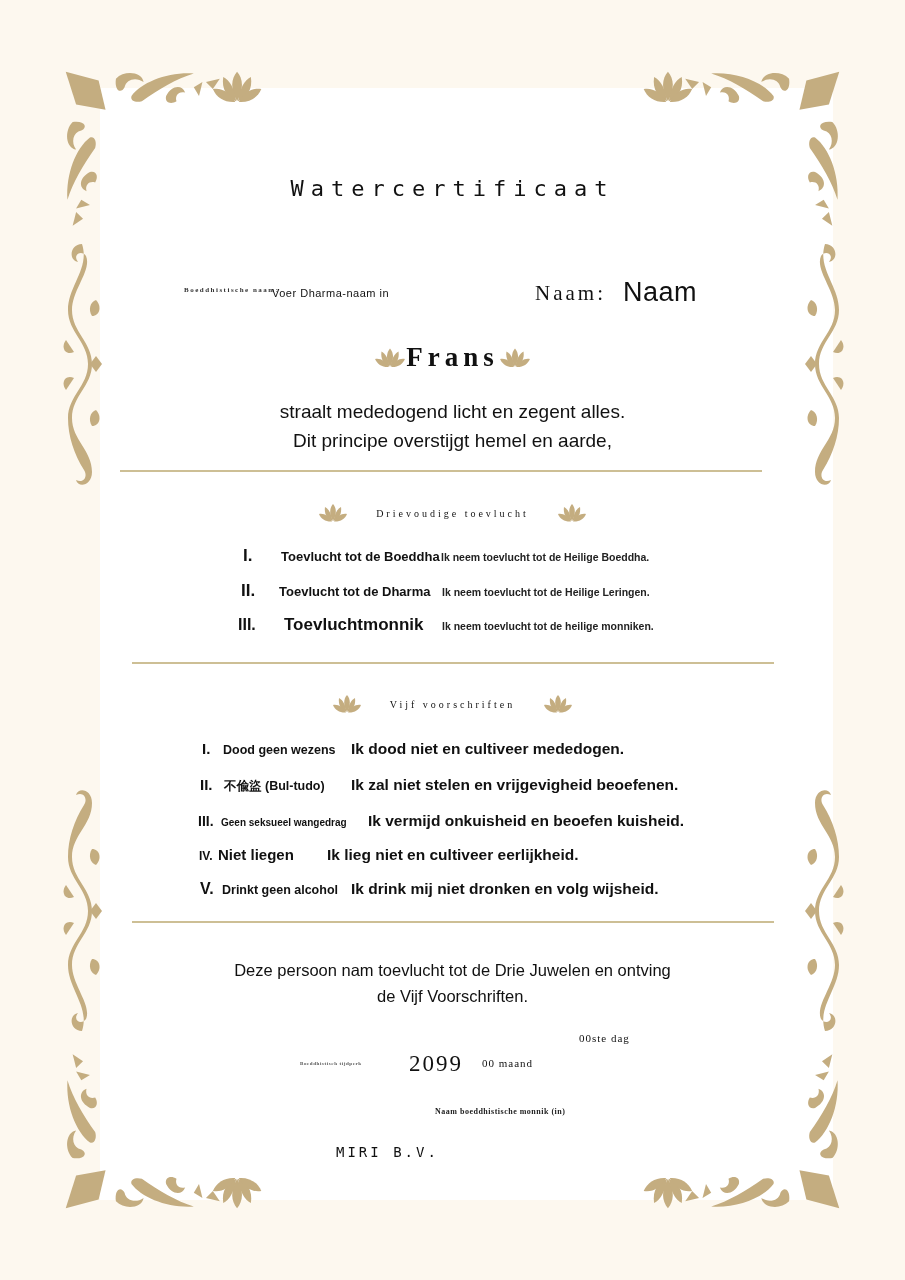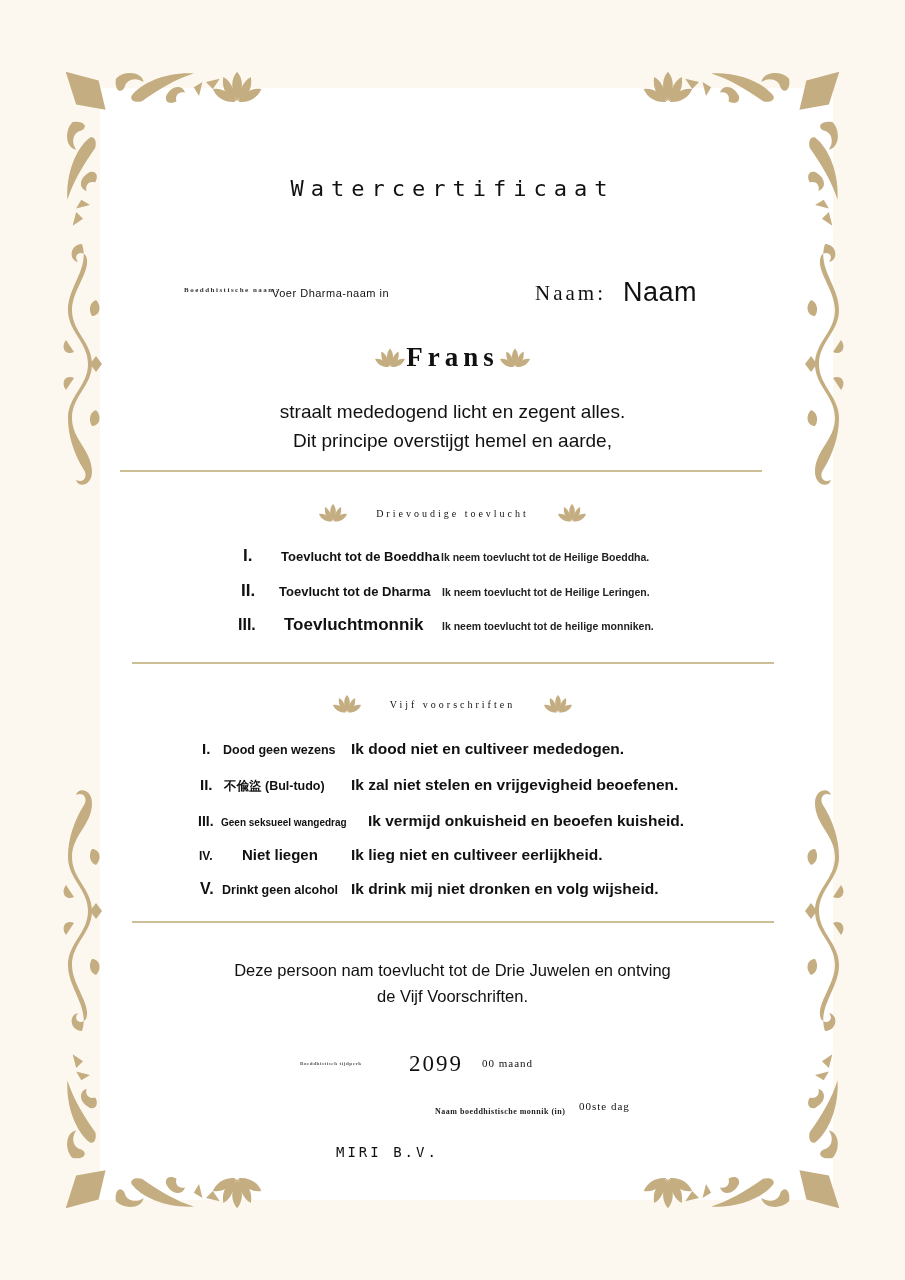--- a/index.html
+++ b/index.html
@@ -43,21 +43,21 @@
   .ref-desc { font-size: 10.5px; font-weight: bold; color: #222; }
 
   .pre-row { display: flex; align-items: baseline; }
   .pre-desc { font-size: 15.5px; font-weight: bold; }
 
   .closing { left: 0; width: 905px; top: 957px; font-size: 16.5px; line-height: 26px; }
 
   .era-label { left: 300px; top: 1061px; font-size: 5px; letter-spacing: 0.6px; font-weight: bold; color: #555; }
   .year { left: 409px; top: 1051px; font-size: 23px; letter-spacing: 2px; }
   .month { left: 482px; top: 1057px; font-size: 11px; letter-spacing: 1px; }
-  .day { left: 555px; top: 1100px; font-size: 11px; letter-spacing: 1px; padding-left: 24px; }
+  .day { left: 555px; top: 1032px; font-size: 11px; letter-spacing: 1px; padding-left: 24px; }
   .company { left: 336px; top: 1104px; font-size: 14px; letter-spacing: 3px; font-family: "DejaVu Sans Mono", monospace; margin-top: 40px; }
   .monk { left: 435px; top: 1107px; font-size: 8px; letter-spacing: 0.5px; font-weight: bold; color: #222; }
 
   svg.orn { position: absolute; }
 </style>
 </head>
 <body>
 
 <svg width="0" height="0" style="position:absolute">
   <defs>
@@ -192,21 +192,21 @@
   <span class="roman" style="font-size:15px;width:24px;">II.</span>
   <span class="ref-title" style="font-size:12.5px;width:127px;">不偸盜 (Bul-tudo)</span>
   <span class="pre-desc">Ik zal niet stelen en vrijgevigheid beoefenen.</span>
 </div>
 <div class="abs pre-row sans" style="left:198px;top:812px;">
   <span class="roman" style="font-size:14px;width:23px;">III.</span>
   <span class="ref-title" style="font-size:10px;width:147px;">Geen seksueel wangedrag</span>
   <span class="pre-desc">Ik vermijd onkuisheid en beoefen kuisheid.</span>
 </div>
 <div class="abs pre-row sans" style="left:199px;top:846px;">
-  <span class="roman" style="font-size:12px;width:43px;">IV.</span>
+  <span class="roman" style="font-size:12px;width:19px;">IV.</span>
   <span class="ref-title" style="font-size:15px;width:109px;">Niet liegen</span>
   <span class="pre-desc">Ik lieg niet en cultiveer eerlijkheid.</span>
 </div>
 <div class="abs pre-row sans" style="left:200px;top:880px;">
   <span class="roman" style="font-size:16px;width:22px;">V.</span>
   <span class="ref-title" style="font-size:12.5px;width:129px;">Drinkt geen alcohol</span>
   <span class="pre-desc">Ik drink mij niet dronken en volg wijsheid.</span>
 </div>
 
 <div class="abs divider" style="left:132px;top:921px;width:642px;"></div>

